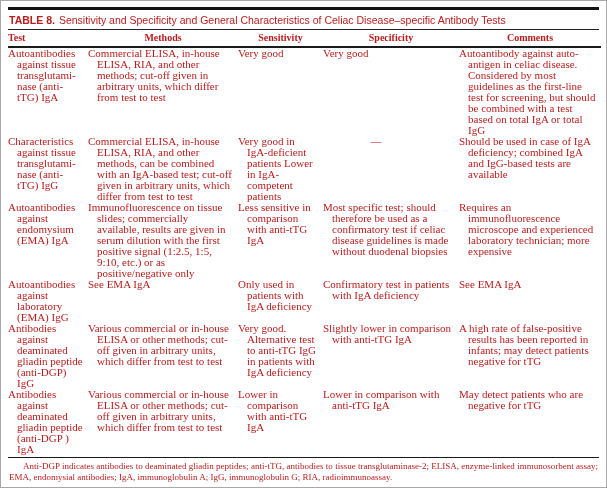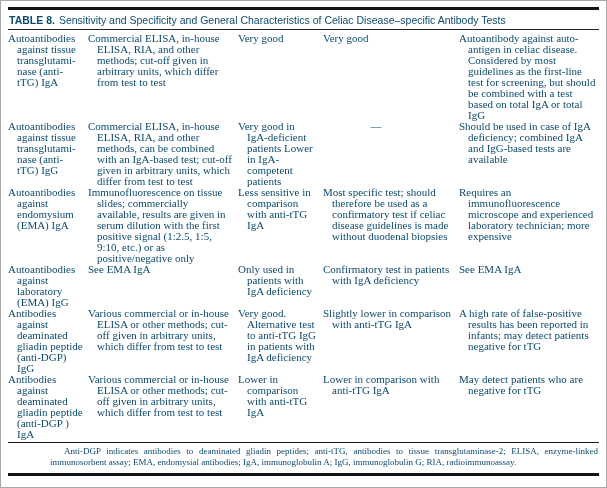--- a/index.html
+++ b/index.html
@@ -4,21 +4,21 @@
 <style>
   html, body { margin: 0; padding: 0; background: #ffffff; }
   .page {
     position: relative;
     width: 607px;
     height: 488px;
     box-sizing: border-box;
     background: #ffffff;
     border: 1px solid #a8a8a8;
     overflow: hidden;
-    color: #0c4a6e;
+    color: #b91c1c;
     font-family: "Liberation Serif", serif;
   }
   .sheet { padding: 6px 7px 0 7px; }
 
   .rule-top { border-top: 3px solid #141414; }
   .rule-bottom { border-top: 3px solid #141414; margin-top: 4px; }
 
   .title-row {
     font-family: "Liberation Sans", sans-serif;
     font-size: 10.5px;
@@ -69,21 +69,20 @@
   td.dash-center .hang { padding-left: 0; text-indent: 0; }
 
   .body-end-rule { border-top: 1.5px solid #1a1a1a; margin-top: 2px; }
 
   .footnote {
     font-size: 9px;
     line-height: 10.5px;
     text-align: justify;
     padding: 3px 1px 2px 1px;
     text-indent: 14px;
-    margin-left: 41px;
   }
 </style>
 </head>
 <body>
 
 <div class="page">
   <div class="sheet">
 
     <div class="rule-top"></div>
 
@@ -93,20 +92,27 @@
 
     <table class="data">
       <colgroup>
         <col class="c-test">
           <col class="c-meth">
           <col class="c-sens">
           <col class="c-spec">
           <col class="c-comm">
       </colgroup>
       <tbody>
+          <tr class="head">
+        <th class="left">Test</th>
+        <th>Methods</th>
+        <th>Sensitivity</th>
+        <th>Specificity</th>
+        <th>Comments</th>
+      </tr>
 
       <tr class="body-row">
         <td>
               <span class="hang">Autoantibodies against tissue transglutami-nase (anti-tTG) IgA</span>
             </td>
         <td>
               <span class="hang">Commercial ELISA, in-house ELISA, RIA, and other methods; cut-off given in arbitrary units, which differ from test to test</span>
             </td>
         <td>
               <span class="hang">Very good</span>
@@ -114,21 +120,21 @@
         <td>
               <span class="hang">Very good</span>
             </td>
         <td>
               <span class="hang">Autoantibody against auto-antigen in celiac disease. Considered by most guidelines as the first-line test for screening, but should be combined with a test based on total IgA or total IgG</span>
             </td>
       </tr>
 
       <tr class="body-row">
         <td>
-              <span class="hang">Autoantibodies against tissue transglutami-nase (anti-tTG) IgG</span>
+              <span class="hang">Characteristics against tissue transglutami-nase (anti-tTG) IgG</span>
             </td>
         <td>
               <span class="hang">Commercial ELISA, in-house ELISA, RIA, and other methods, can be combined with an IgA-based test; cut-off given in arbitrary units, which differ from test to test</span>
             </td>
         <td>
               <span class="hang">Very good in IgA-deficient patients Lower in IgA-competent patients</span>
             </td>
         <td class="dash-center">
               <span class="hang">—</span>
             </td>

